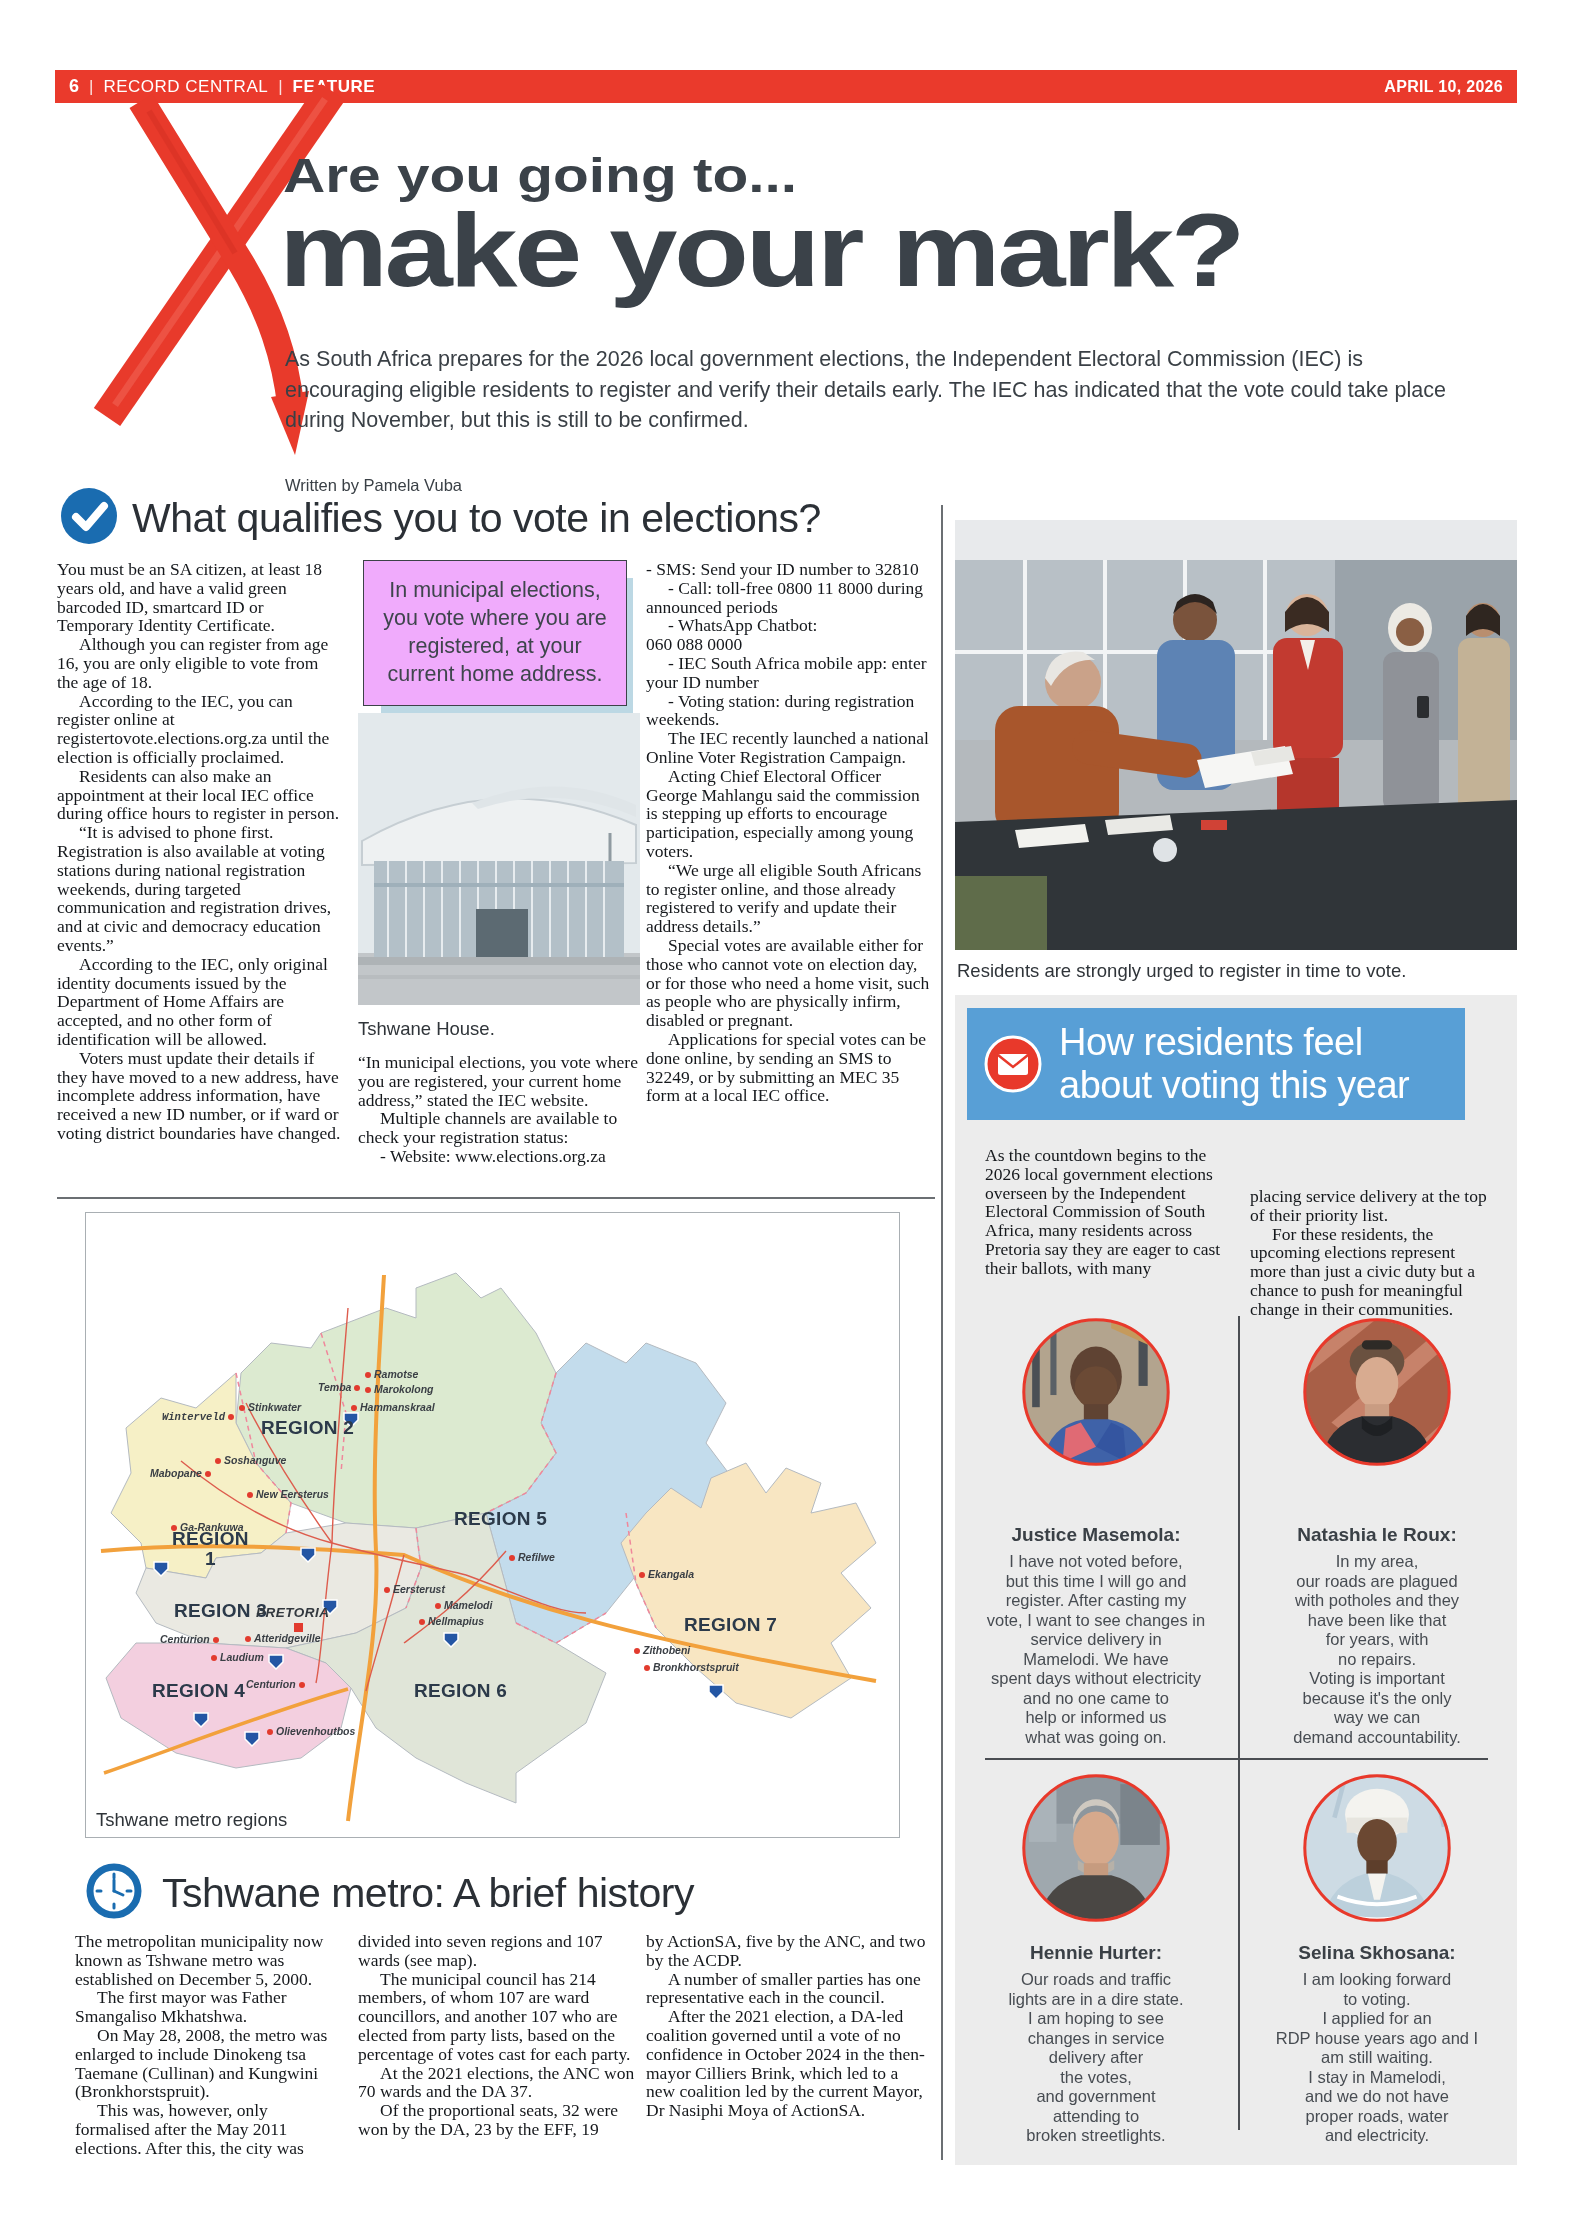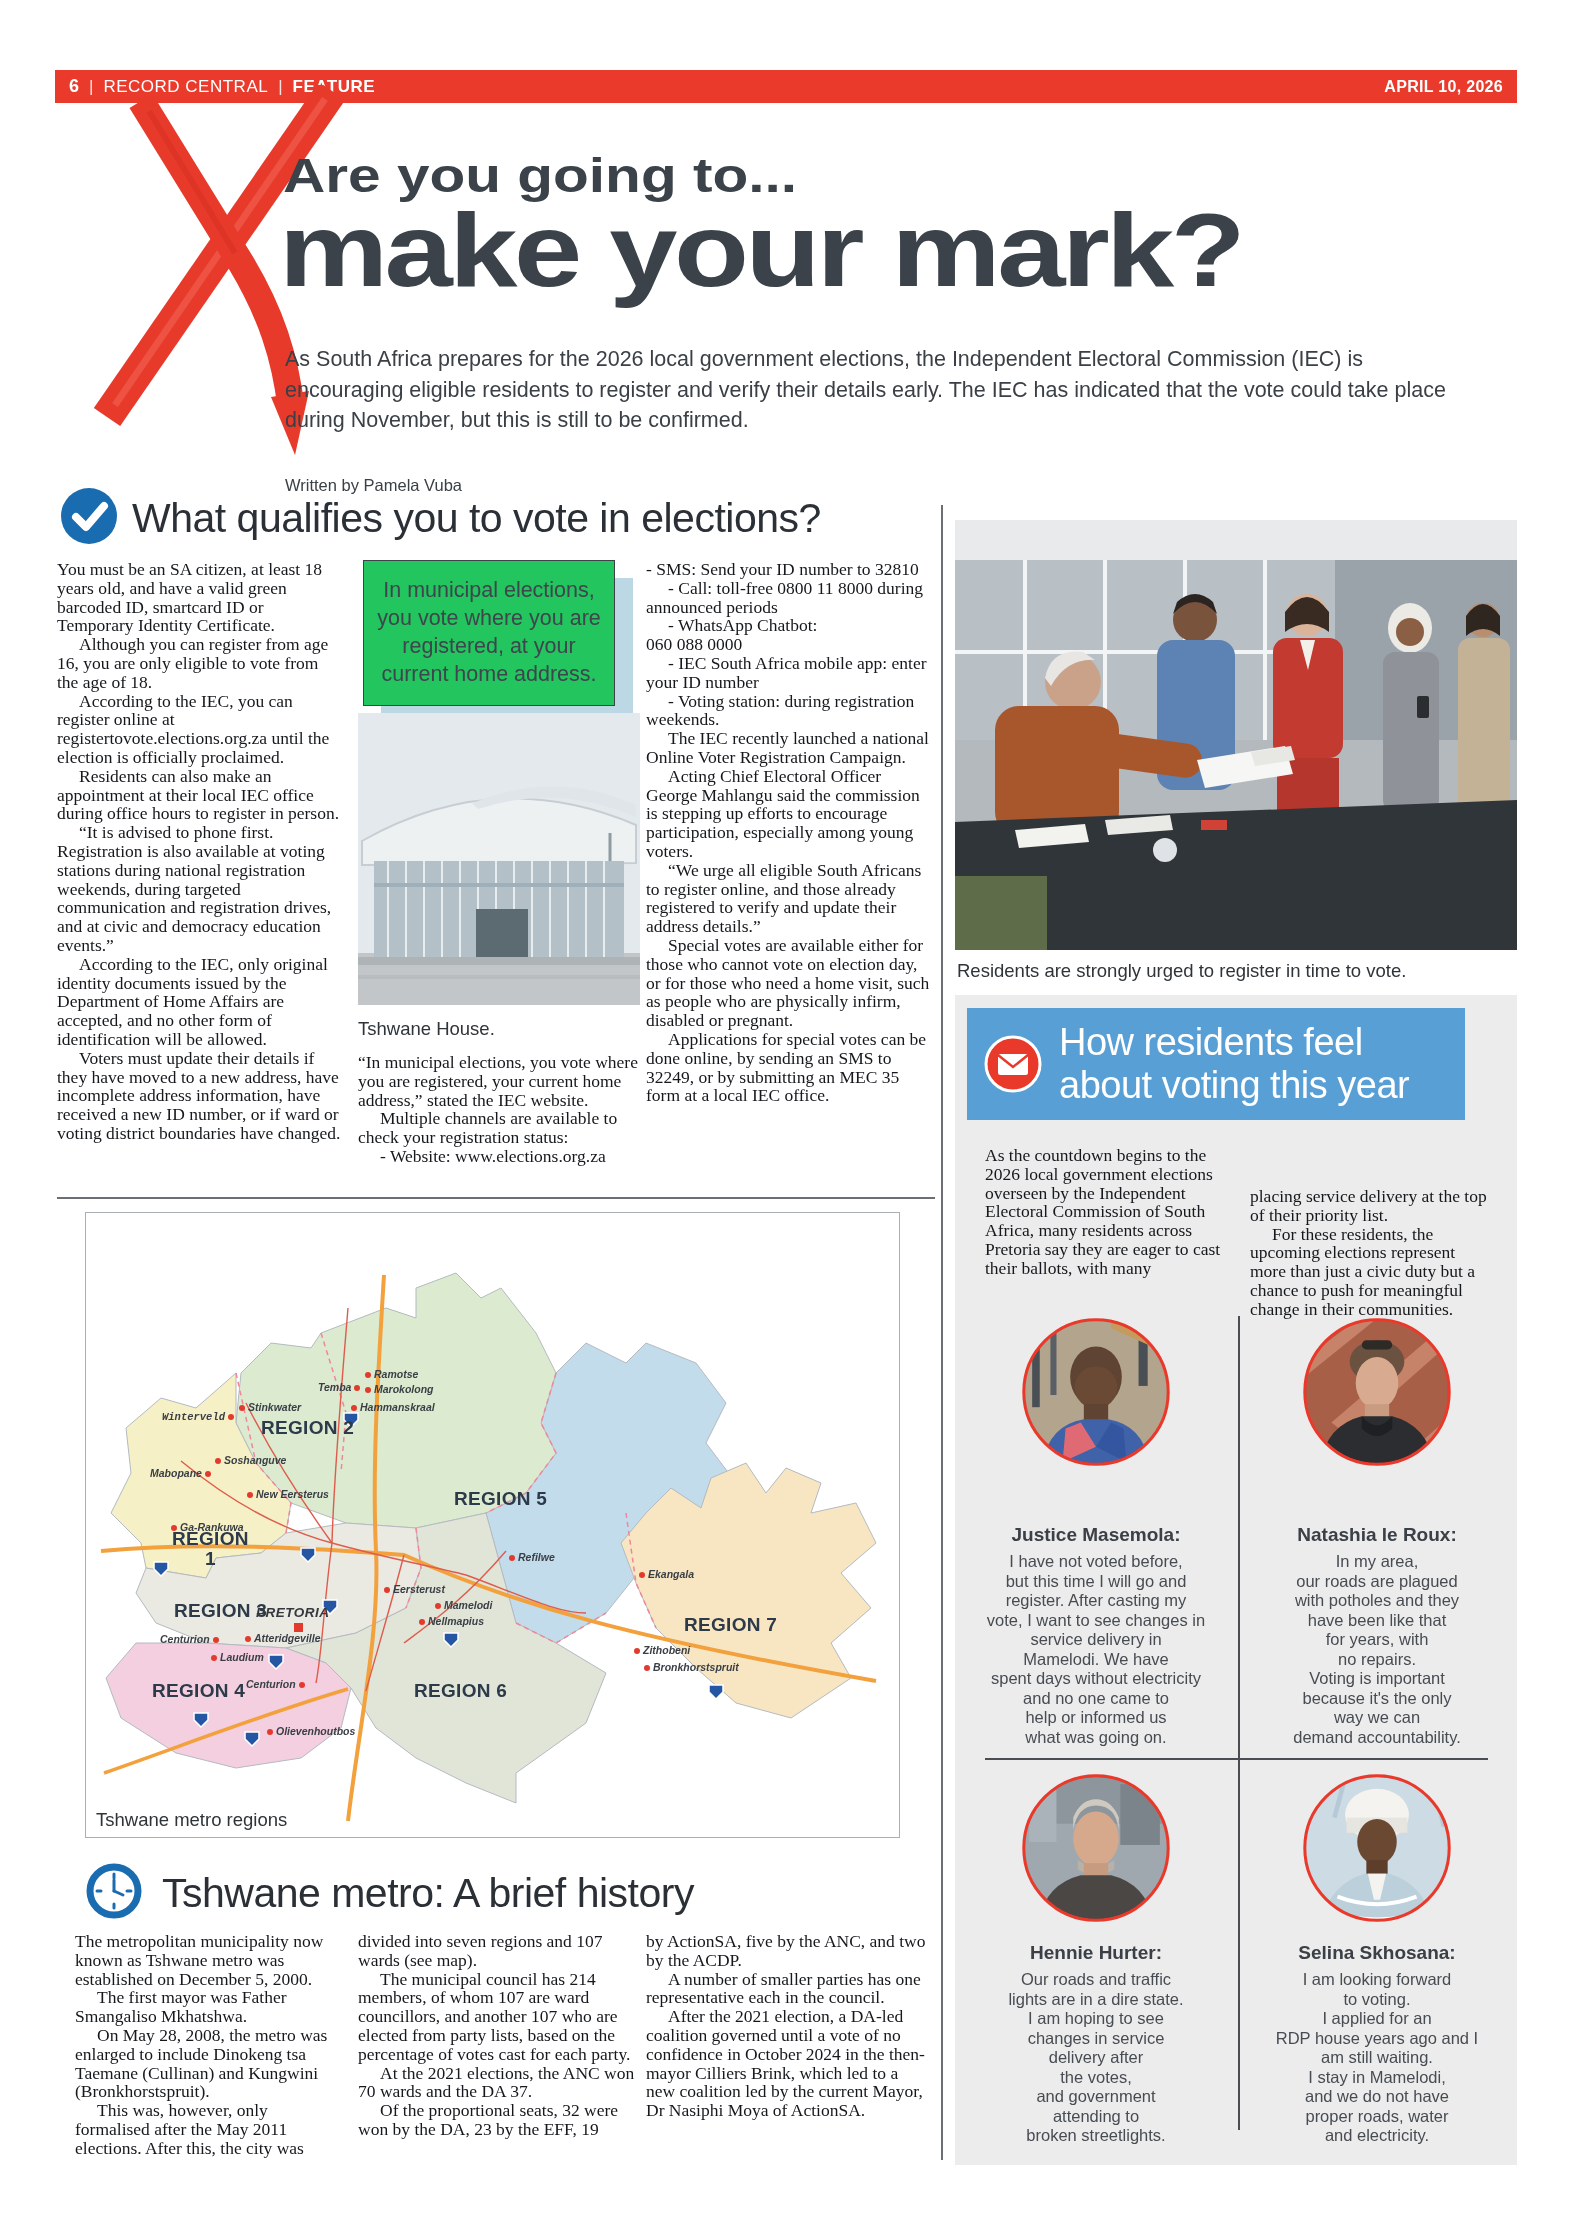--- a/index.html
+++ b/index.html
@@ -31,22 +31,22 @@
   
   .serifcol .para{margin:0;font-family:"Liberation Serif",serif;font-size:17.5px;line-height:18.8px;
                   color:#15181c;white-space:pre-line;}
   .serifcol .para.indent{text-indent:22px;}
 
   .rule-v{width:1.5px;background:#6b6f73;}
   .rule-h{height:1.5px;background:#6b6f73;}
 
   
   .pq-shadow{left:381px;top:578px;width:252px;height:140px;background:#bcd8e4;}
-  .pullquote{left:363px;top:560px;width:226px;border:1.5px solid #3c4248;background:#22c55e;
-             padding:16px 12px;text-align:center;font-size:21.5px;line-height:1.3;color:#3e454c;}
+  .pullquote{left:363px;top:560px;width:226px;border:1.5px solid #3c4248;background:#f0abfc;
+             padding:16px 18px;text-align:center;font-size:21.5px;line-height:1.3;color:#3e454c;}
   .caption{font-size:18.5px;color:#2f3439;}
 
   
   .mapbox{left:85px;top:1212px;width:815px;height:626px;border:1px solid #a9afb3;background:#fff;box-sizing:border-box;}
   .map-label-layer{position:absolute;left:0;top:0;width:100%;height:100%;}
   .region-label{position:absolute;font-size:19px;font-weight:bold;color:#2c3a4a;white-space:pre-line;
                 text-align:center;line-height:1.05;letter-spacing:.3px;}
   .town{position:absolute;font-size:10.5px;font-style:italic;font-weight:bold;color:#3a3f45;white-space:nowrap;}
   .town .dot{display:inline-block;width:6px;height:6px;border-radius:50%;background:#e23b2e;margin:0 3px 1px 3px;vertical-align:middle;}
   .city-label{position:absolute;font-size:13.5px;font-weight:bold;font-style:italic;color:#33393f;letter-spacing:.5px;}
@@ -225,21 +225,21 @@
             <path d="M-7,-6 L7,-6 L7,1 L0,8 L-7,1 Z" fill="#2456a4" stroke="#fff" stroke-width="1.5"></path>
           </g>
       </g>
     </svg>
     <div class="map-label-layer">
         <div class="region-label" style="left: 86px; top: 316px;">REGION
 1</div>
         <div class="region-label" style="left: 175px; top: 205px;">REGION 2</div>
         <div class="region-label" style="left: 88px; top: 388px;">REGION 3</div>
         <div class="region-label" style="left: 66px; top: 468px;">REGION 4</div>
-        <div class="region-label" style="left: 368px; top: 276px;">REGION 5</div>
+        <div class="region-label" style="left: 368px; top: 296px;">REGION 5</div>
         <div class="region-label" style="left: 328px; top: 468px;">REGION 6</div>
         <div class="region-label" style="left: 598px; top: 402px;">REGION 7</div>
         <div class="town" style="left: 276px; top: 155px;"><span class="dot"></span><span>Ramotse</span></div>
         <div class="town" style="left: 188px; top: 168px; margin-left: 44px;"><span>Temba</span><span class="dot"></span></div>
         <div class="town" style="left: 276px; top: 170px;"><span class="dot"></span><span>Marokolong</span></div>
         <div class="town" style="left: 150px; top: 188px;"><span class="dot"></span><span>Stinkwater</span></div>
         <div class="town" style="left: 262px; top: 188px;"><span class="dot"></span><span>Hammanskraal</span></div>
         <div class="town" style="left: 76px; top: 198px; font-family: Liberation Mono, monospace;"><span>Winterveld</span><span class="dot"></span></div>
         <div class="town" style="left: 126px; top: 241px;"><span class="dot"></span><span>Soshanguve</span></div>
         <div class="town" style="left: 64px; top: 254px;"><span>Mabopane</span><span class="dot"></span></div>

